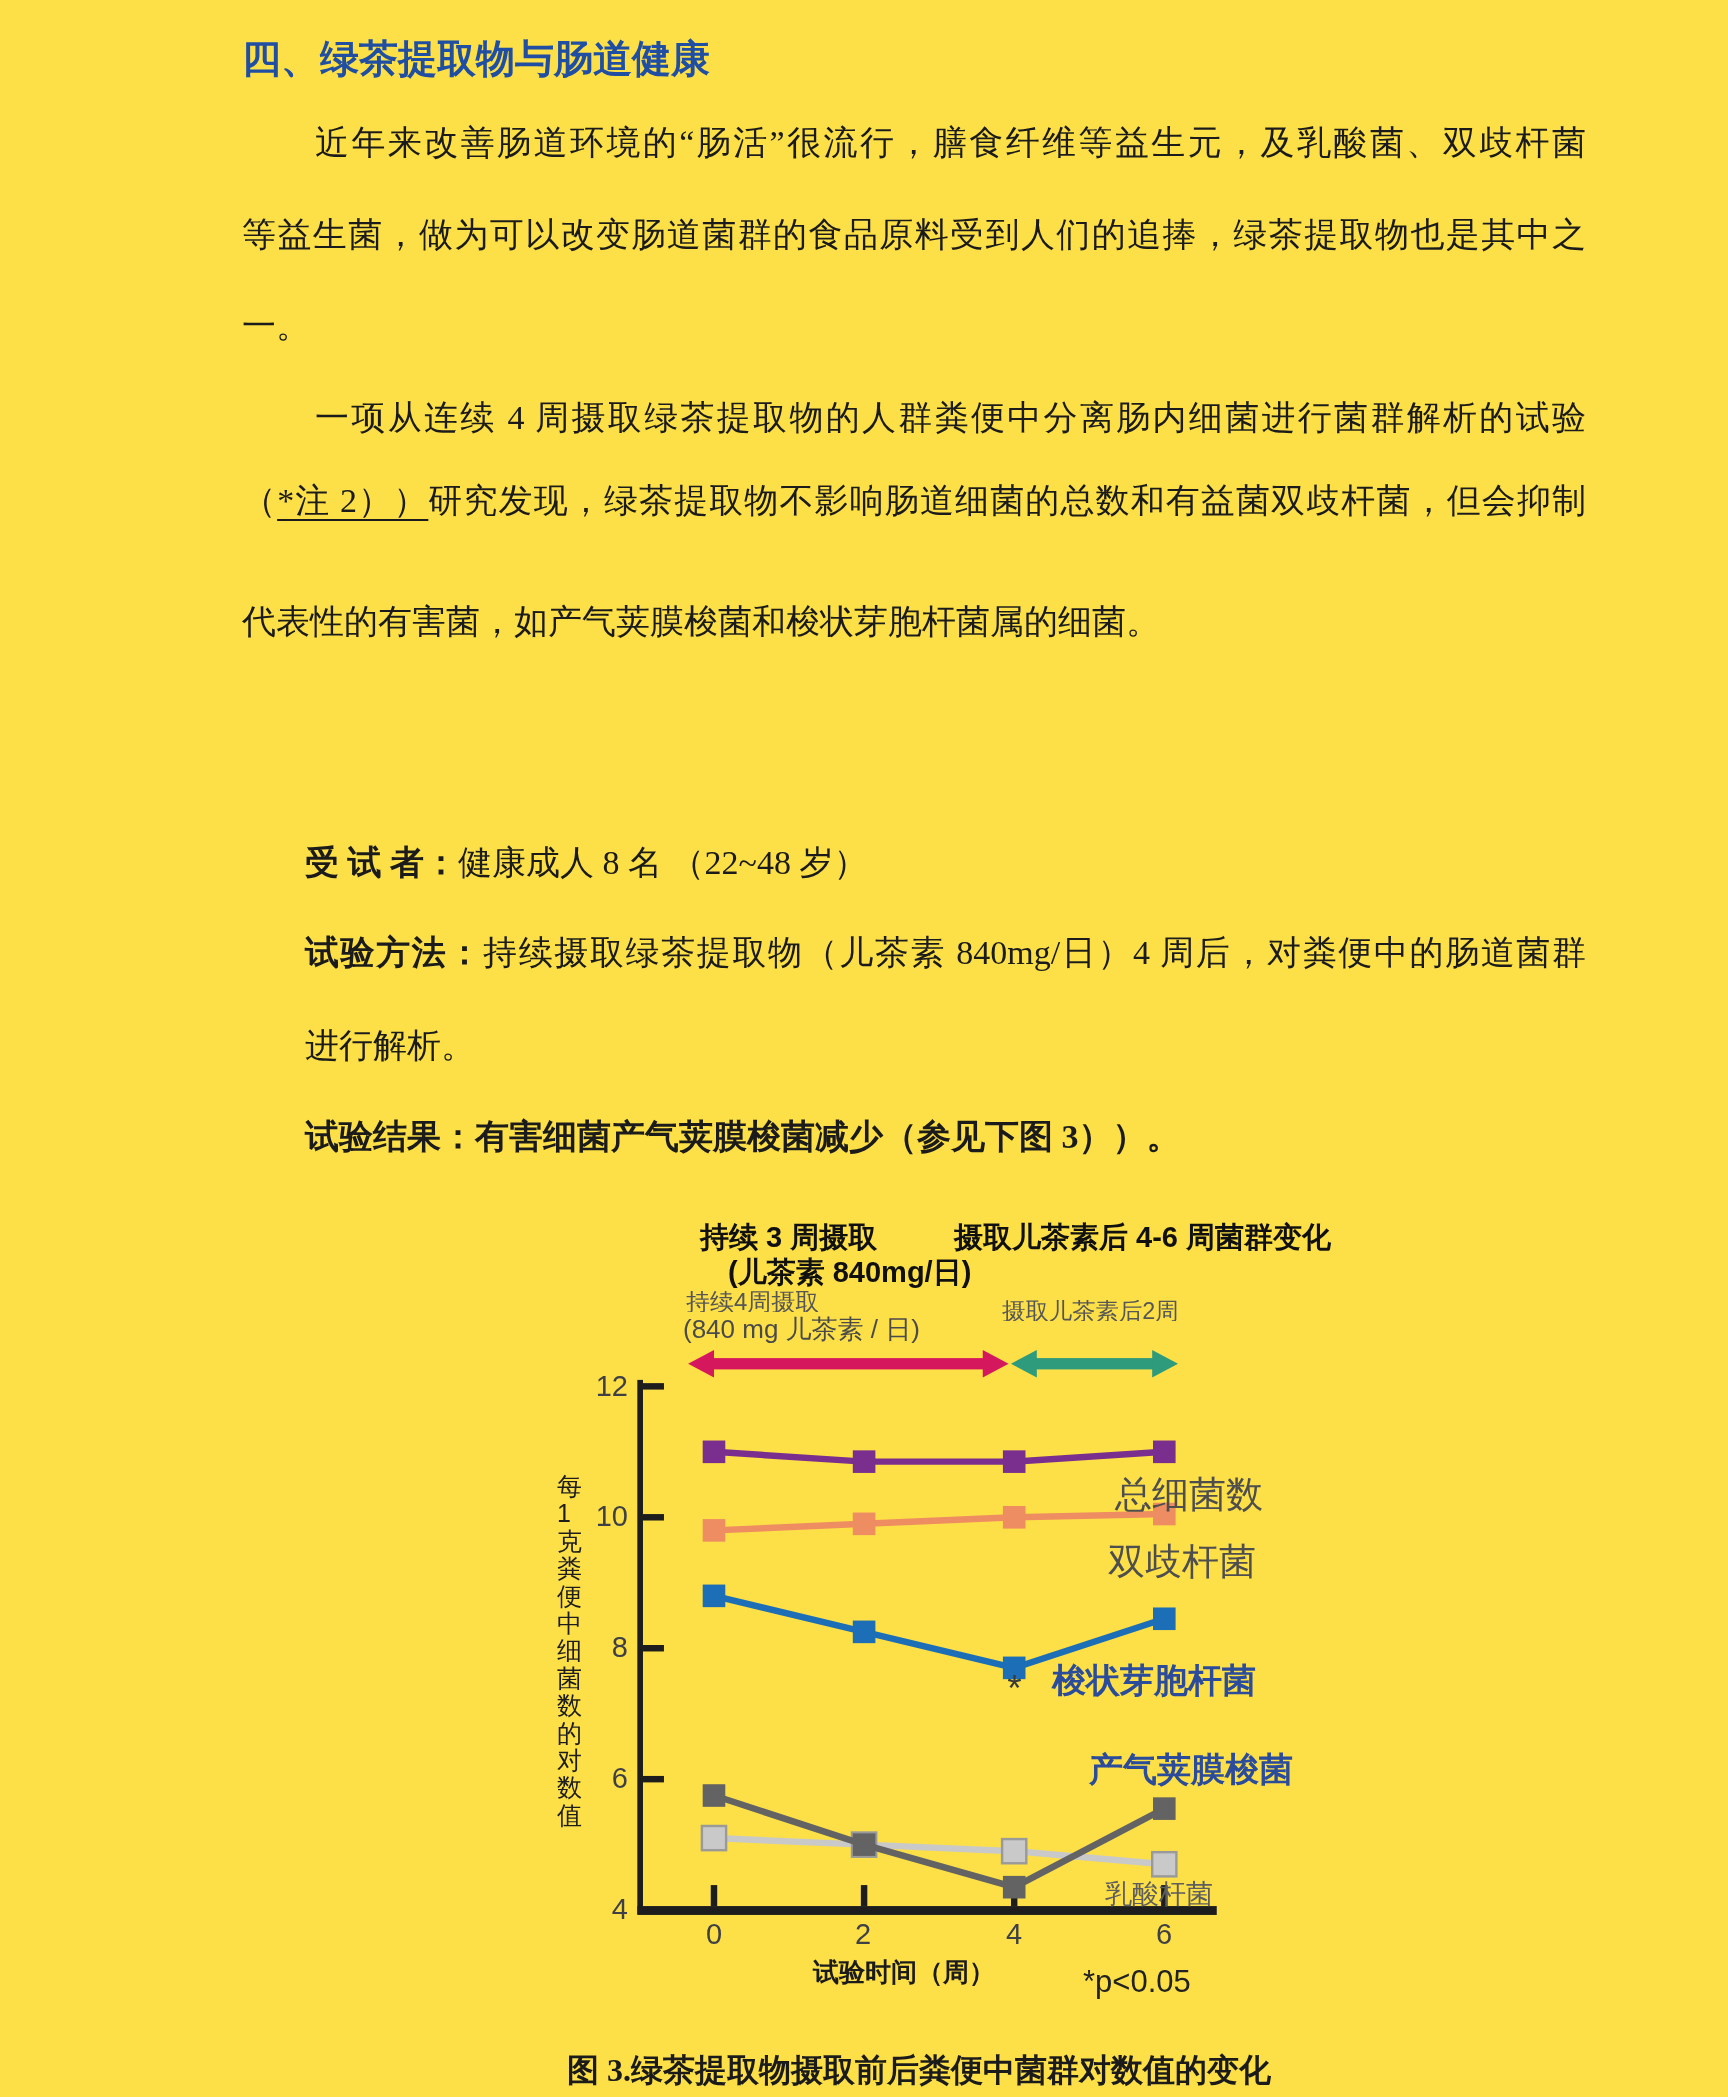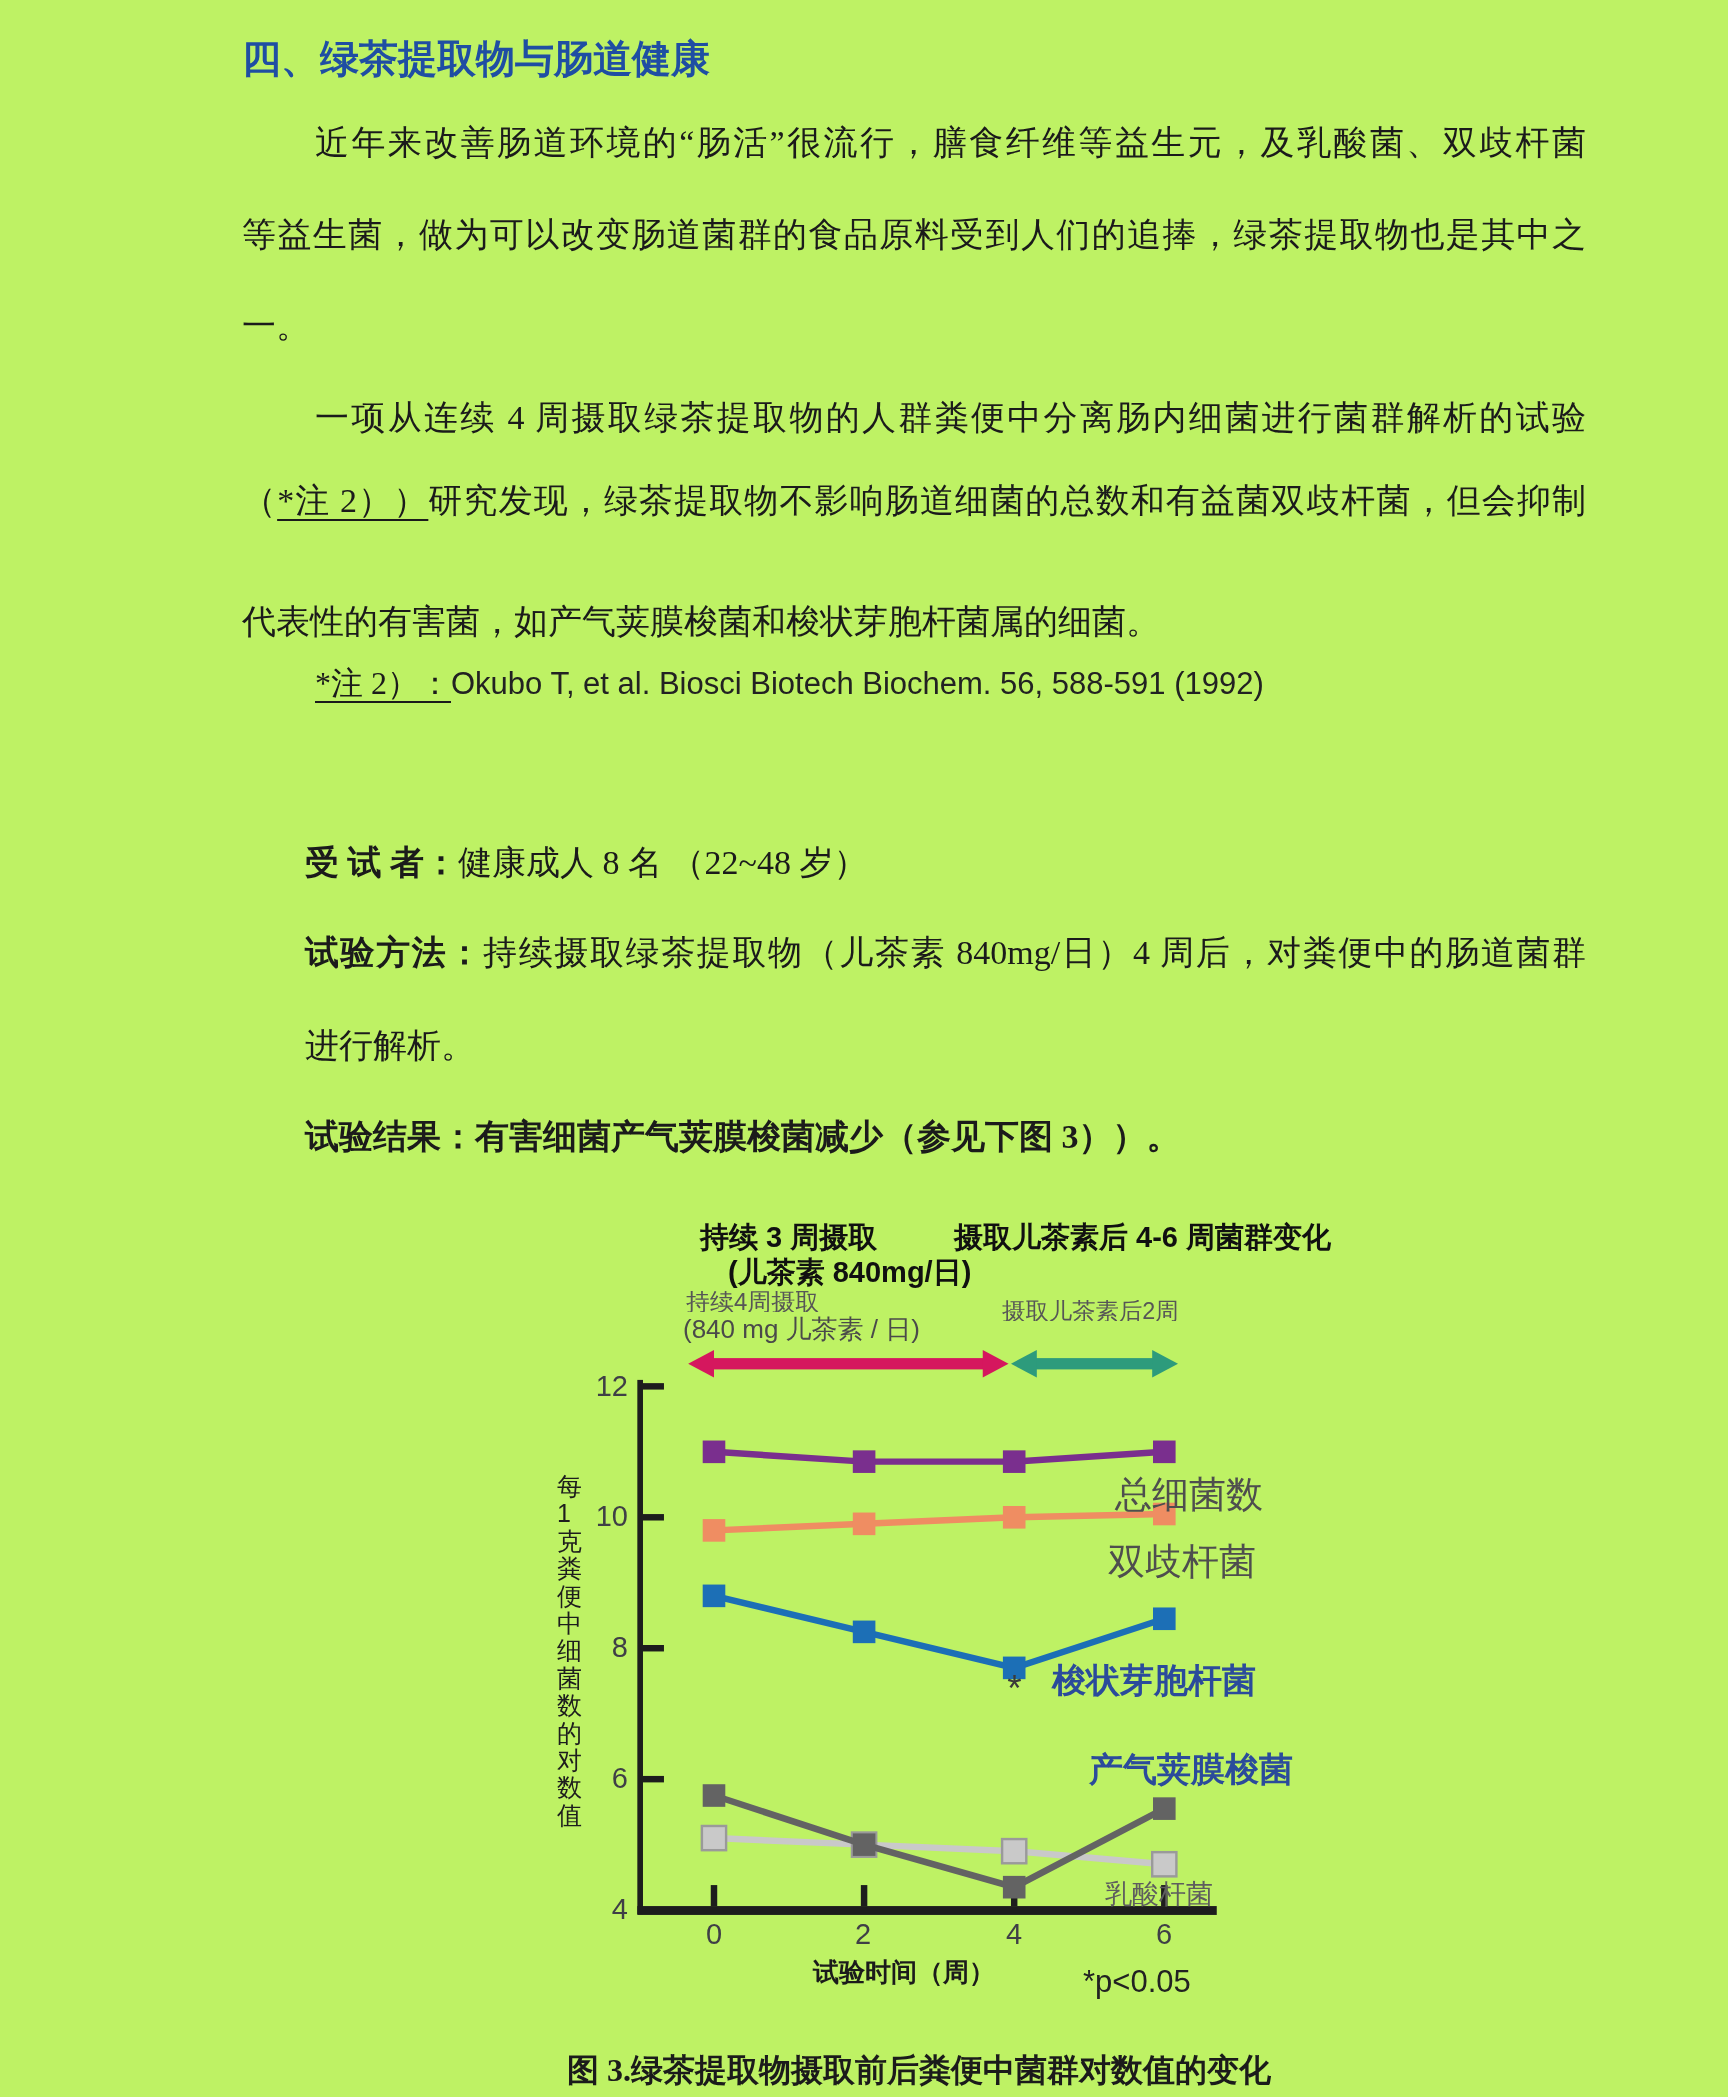--- a/index.html
+++ b/index.html
@@ -1,16 +1,16 @@
 <!DOCTYPE html>
 <html style="font-size:13px"><head>
 <meta charset="utf-8">
 <style>
   html,body{margin:0;padding:0;background:#ffffff;}
-  .page{position:relative;width:1729px;height:2097px;background:#bef264;overflow:hidden;
+  .page{position:relative;width:1729px;height:2097px;background:#fde047;overflow:hidden;
         font-family:"Liberation Serif","DejaVu Serif",serif;color:#1b1b1b;}
   .abs{position:absolute;}
   .h1{left:242px;top:32px;font-size:39px;font-weight:bold;color:#1F4EA3;white-space:nowrap;}
   .bline{left:242px;width:1344px;font-size:34px;line-height:47px;color:#1b1b1b;}
   .just{text-align:justify;text-align-last:justify;}
   .ind{padding-left:73px;width:1271px;}
   .ul{text-decoration:underline;text-underline-offset:7.3px;text-decoration-thickness:2.4px;}
   .blabel{font-weight:bold;}
   .notefont{font-family:"Liberation Sans","DejaVu Sans",sans-serif;font-size:31px;color:#222;}
   .ovl{font-family:"Liberation Sans","DejaVu Sans",sans-serif;font-weight:bold;color:#101010;
@@ -39,23 +39,20 @@
   <div class="abs h1">四、绿茶提取物与肠道健康</div>
 
   <div class="abs bline just ind" style="top:119px;">近年来改善肠道环境的“肠活”很流行，膳食纤维等益生元，及乳酸菌、双歧杆菌</div>
   <div class="abs bline just" style="top:211px;">等益生菌，做为可以改变肠道菌群的食品原料受到人们的追捧，绿茶提取物也是其中之</div>
   <div class="abs bline" style="top:302px;">一。</div>
 
   <div class="abs bline just ind" style="top:394px;">一项从连续 4 周摄取绿茶提取物的人群粪便中分离肠内细菌进行菌群解析的试验</div>
   <div class="abs bline just" style="top:477px;"><span>（</span><span class="ul">*注 2））</span><span>研究发现，绿茶提取物不影响肠道细菌的总数和有益菌双歧杆菌，但会抑制</span></div>
   <div class="abs bline" style="top:598px;">代表性的有害菌，如产气荚膜梭菌和梭状芽胞杆菌属的细菌。</div>
 
-  <div class="abs" style="left:315px;top:662px;white-space:nowrap;">
-    <span style="font-size:32px;" class="ul">*注 2）：</span><span class="notefont">Okubo T, et al. Biosci Biotech Biochem. 56, 588-591 (1992)</span>
-  </div>
 
   <div class="abs" style="left:305px;top:840px;font-size:34px;white-space:nowrap;">
     <span class="blabel">受 试 者：</span><span>健康成人 8 名 （22~48 岁）</span>
   </div>
   <div class="abs just" style="left:305px;top:929px;width:1281px;font-size:34px;line-height:47px;">
     <span class="blabel">试验方法：</span><span>持续摄取绿茶提取物（儿茶素 840mg/日）4 周后，对粪便中的肠道菌群</span>
   </div>
   <div class="abs" style="left:305px;top:1023px;font-size:34px;white-space:nowrap;">进行解析。</div>
   <div class="abs blabel" style="left:305px;top:1114px;font-size:34px;white-space:nowrap;">
     <span>试验结果：</span><span>有害细菌产气荚膜梭菌减少（参见下图 3））。</span>

